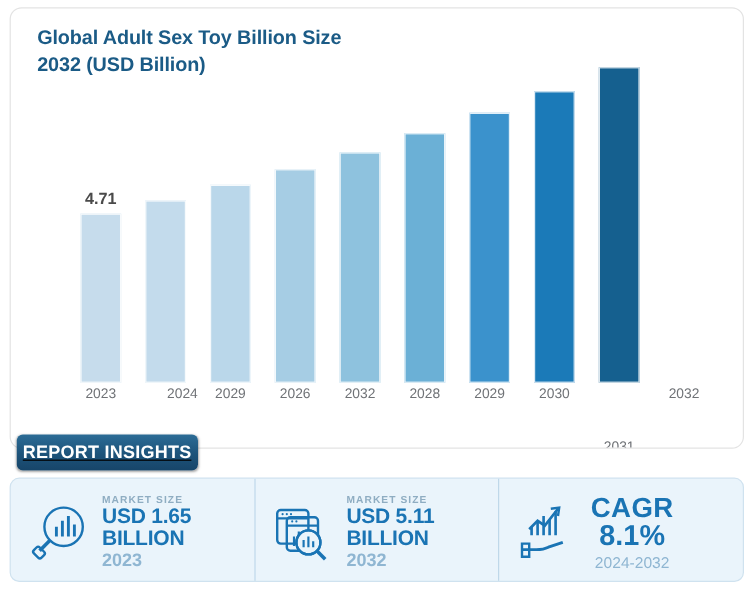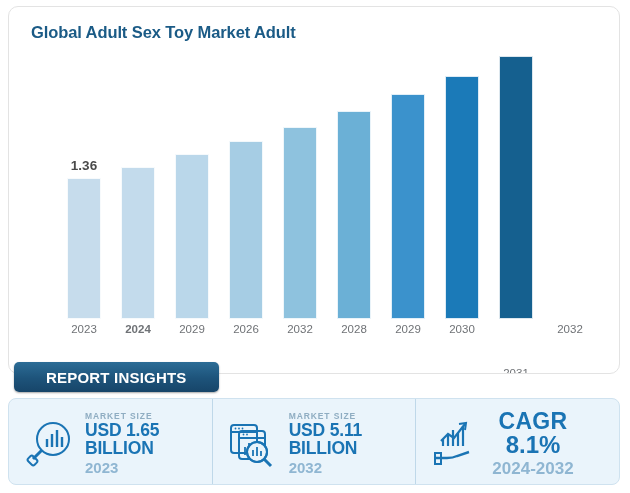--- a/index.html
+++ b/index.html
@@ -67,26 +67,27 @@
     text-align:center;
     font-size:11.5px;
     color:#6f7276;
     top:0;
   }
 
   
   .insights-banner{
     position:absolute;left:14px;top:362px;
     height:30px;
-    padding:0 32px;
+    padding:0 5px;
     display:flex;align-items:center;
     background:linear-gradient(180deg,#2c6c96 0%,#1d537a 55%,#174569 100%);
     border-radius:5px;
     box-shadow:0 1px 2px rgba(0,0,0,0.35);
     z-index:5;
+    text-decoration:underline;
   }
   .insights-banner span{
     color:#ffffff;
     font-size:15px;
     font-weight:bold;
     letter-spacing:0.2px;
   }
 
   
   .insights-panel{
@@ -137,39 +138,40 @@
   }
   .cagr-card{justify-content:flex-start;text-align:center;}
   .cagr-text{display:flex;flex-direction:column;line-height:1.02;}
   .cagr-title{
     font-size:23px;font-weight:bold;color:#1a74b4;letter-spacing:0.3px;
   }
   .cagr-val{
     font-size:24px;font-weight:bold;color:#1a74b4;
   }
   .cagr-range{
-    font-size:17px;font-weight:bold;color:#8fb6d2;margin-top:2px;
+    font-size:13px;font-weight:normal;color:#8fb6d2;margin-top:2px;
   }
 </style>
 </head>
 <body>
 
 <div class="frame">
 
   <div class="chart-card">
 
     <div class="chart-title">
-      <div>Global Adult Sex Toy Market Adult</div>
+      <div>Global Adult Sex Toy Billion Size</div>
+      <div>2032 (USD Billion)</div>
     </div>
 
     <div class="plot">
       <div class="bars" id="bars">
           <div class="bar-col" style="left: 10px; height: 312px;">
             <div class="bar" style="height: 141px; background: rgb(198, 220, 236);"></div>
-            <div class="bar-value" style="bottom: 146px;">1.36</div>
+            <div class="bar-value" style="bottom: 146px;">4.71</div>
           </div>
           <div class="bar-col" style="left: 64px; height: 312px;">
             <div class="bar" style="height: 152px; background: rgb(195, 219, 236);"></div>
           </div>
           <div class="bar-col" style="left: 118px; height: 312px;">
             <div class="bar" style="height: 165px; background: rgb(186, 215, 234);"></div>
           </div>
           <div class="bar-col" style="left: 172px; height: 312px;">
             <div class="bar" style="height: 178px; background: rgb(166, 205, 228);"></div>
           </div>
@@ -184,21 +186,21 @@
           </div>
           <div class="bar-col" style="left: 388px; height: 312px;">
             <div class="bar" style="height: 243px; background: rgb(27, 122, 184);"></div>
           </div>
           <div class="bar-col" style="left: 442px; height: 312px;">
             <div class="bar" style="height: 263px; background: rgb(21, 96, 143);"></div>
           </div>
         </div>
       <div class="x-axis" id="xaxis">
           <div class="x-tick" style="left: -2px;">2023</div>
-          <div class="x-tick" style="left: 52px; font-weight: bold;">2024</div>
+          <div class="x-tick" style="left: 66px;">2024</div>
           <div class="x-tick" style="left: 106px;">2029</div>
           <div class="x-tick" style="left: 160px;">2026</div>
           <div class="x-tick" style="left: 214px;">2032</div>
           <div class="x-tick" style="left: 268px;">2028</div>
           <div class="x-tick" style="left: 322px;">2029</div>
           <div class="x-tick" style="left: 376px;">2030</div>
           <div class="x-tick" style="left: 430px; margin-top: 44px;">2031</div>
           <div class="x-tick" style="left: 484px;">2032</div>
         </div>
     </div>

